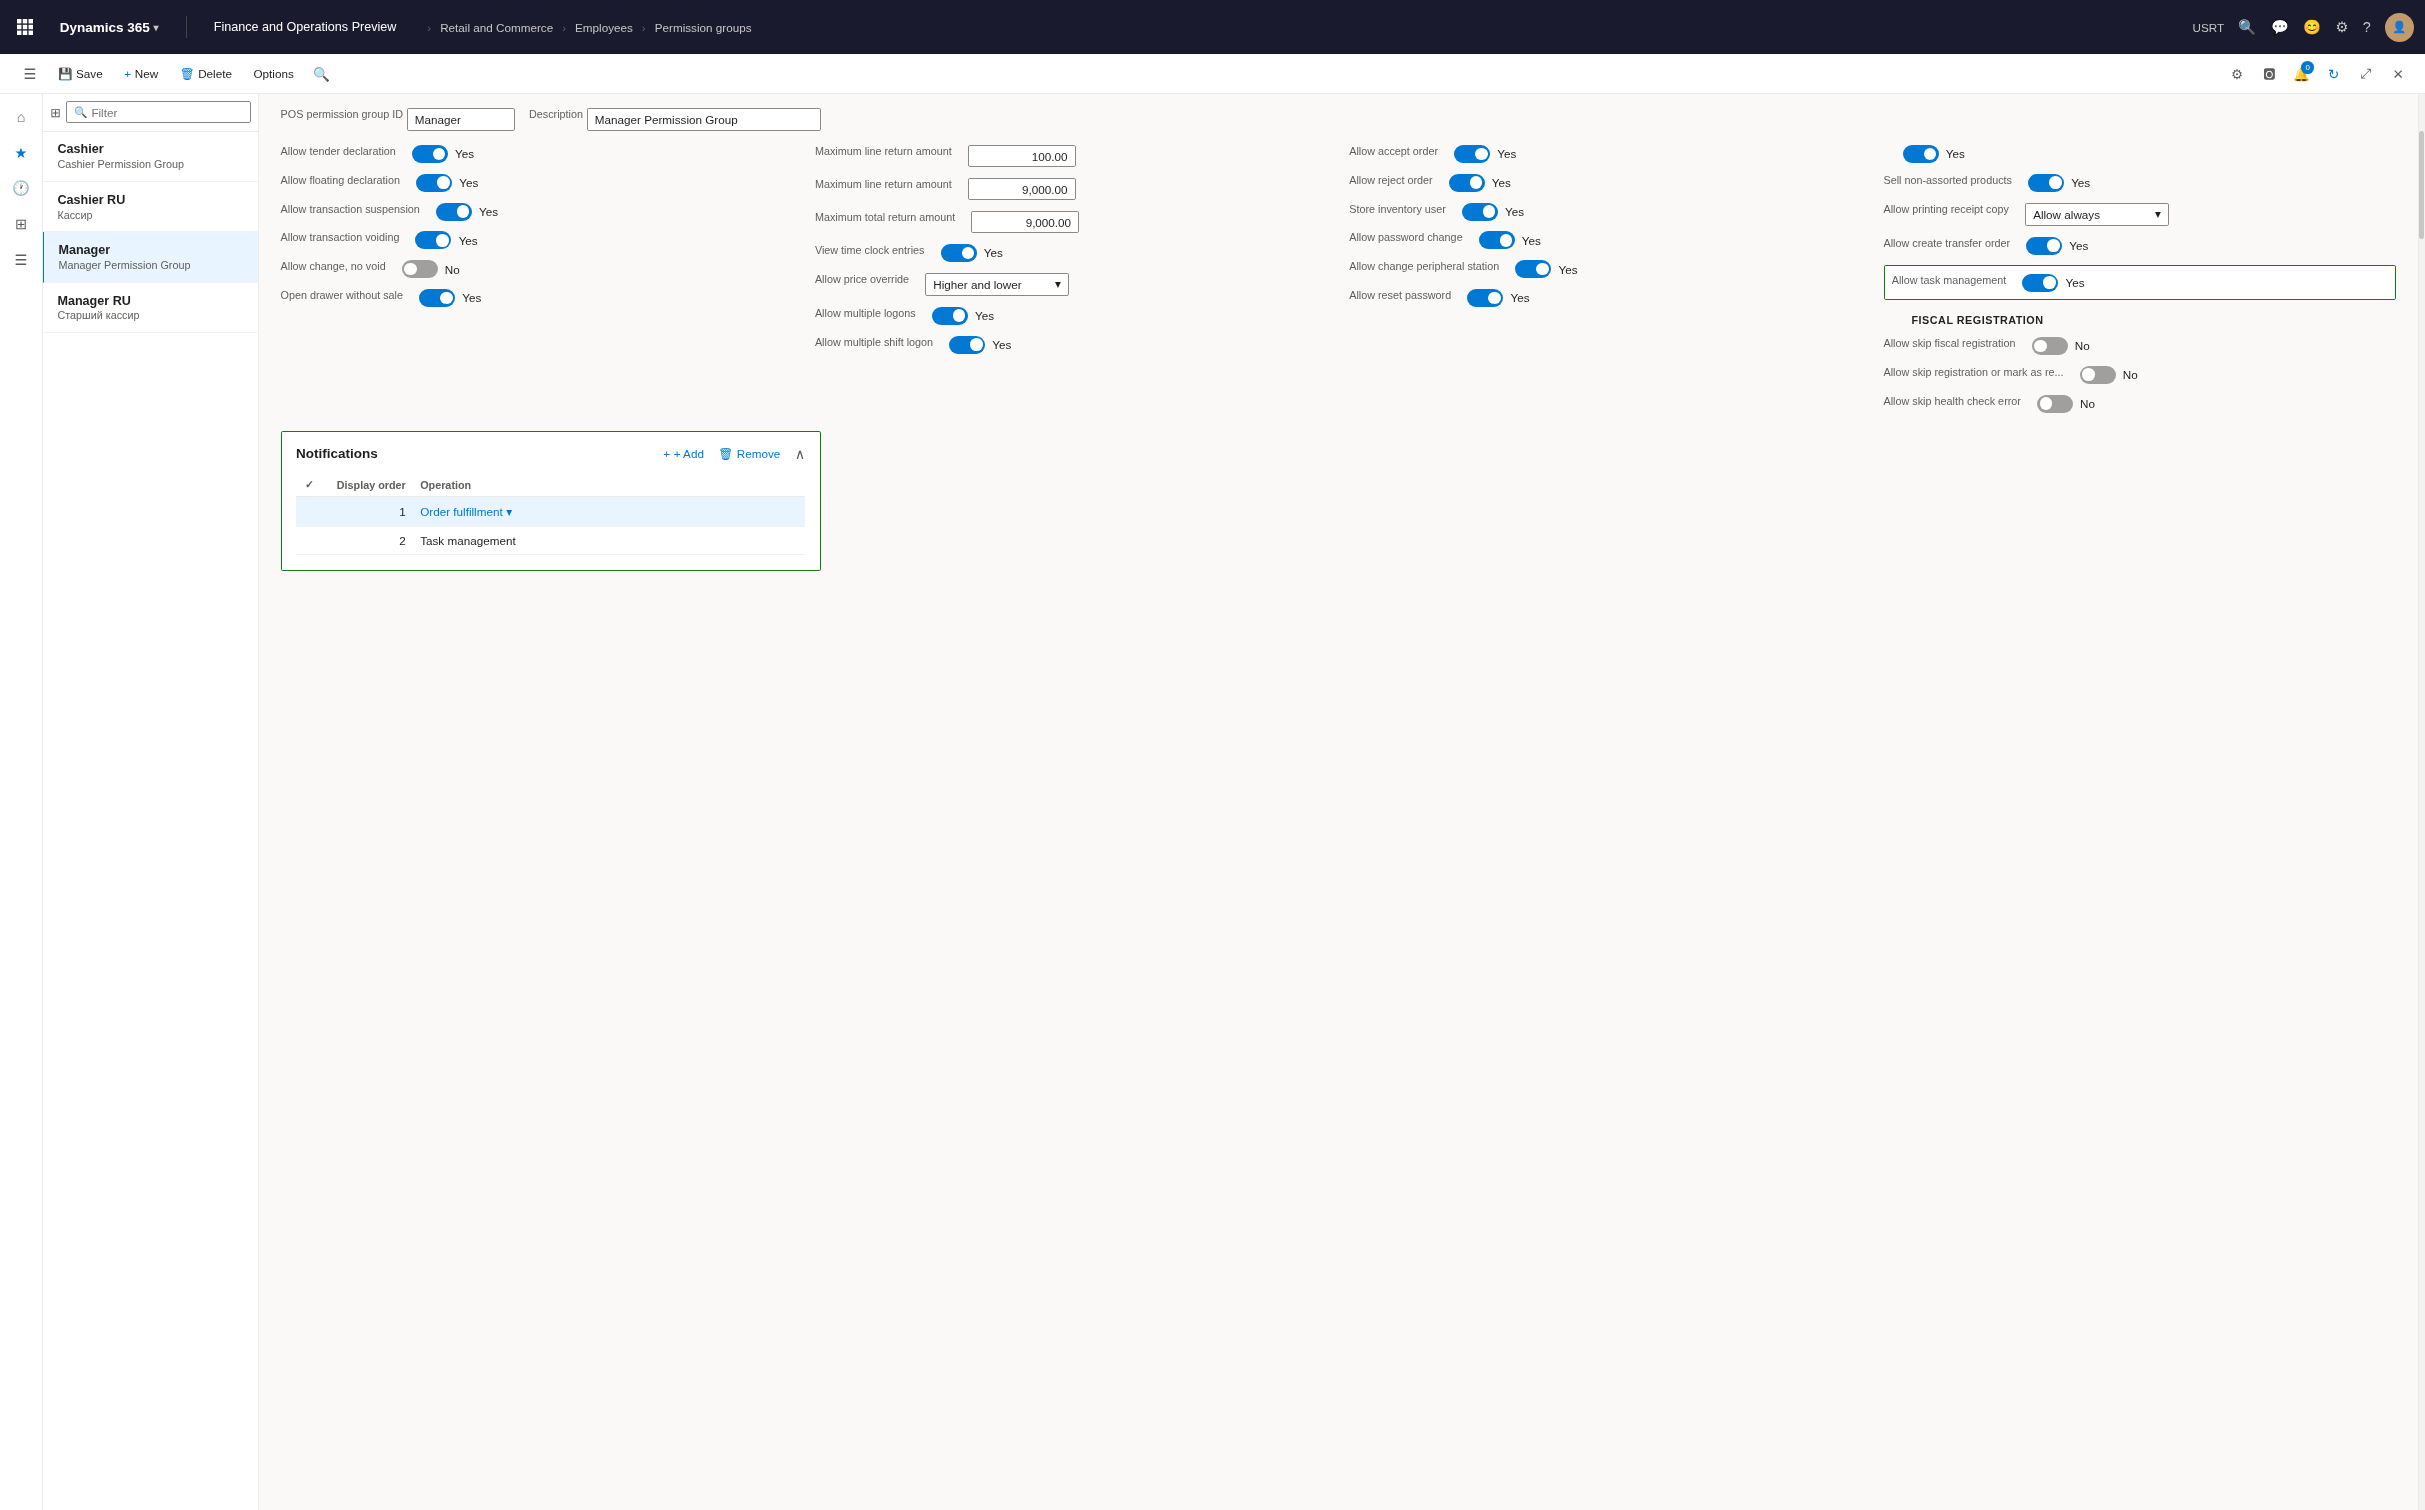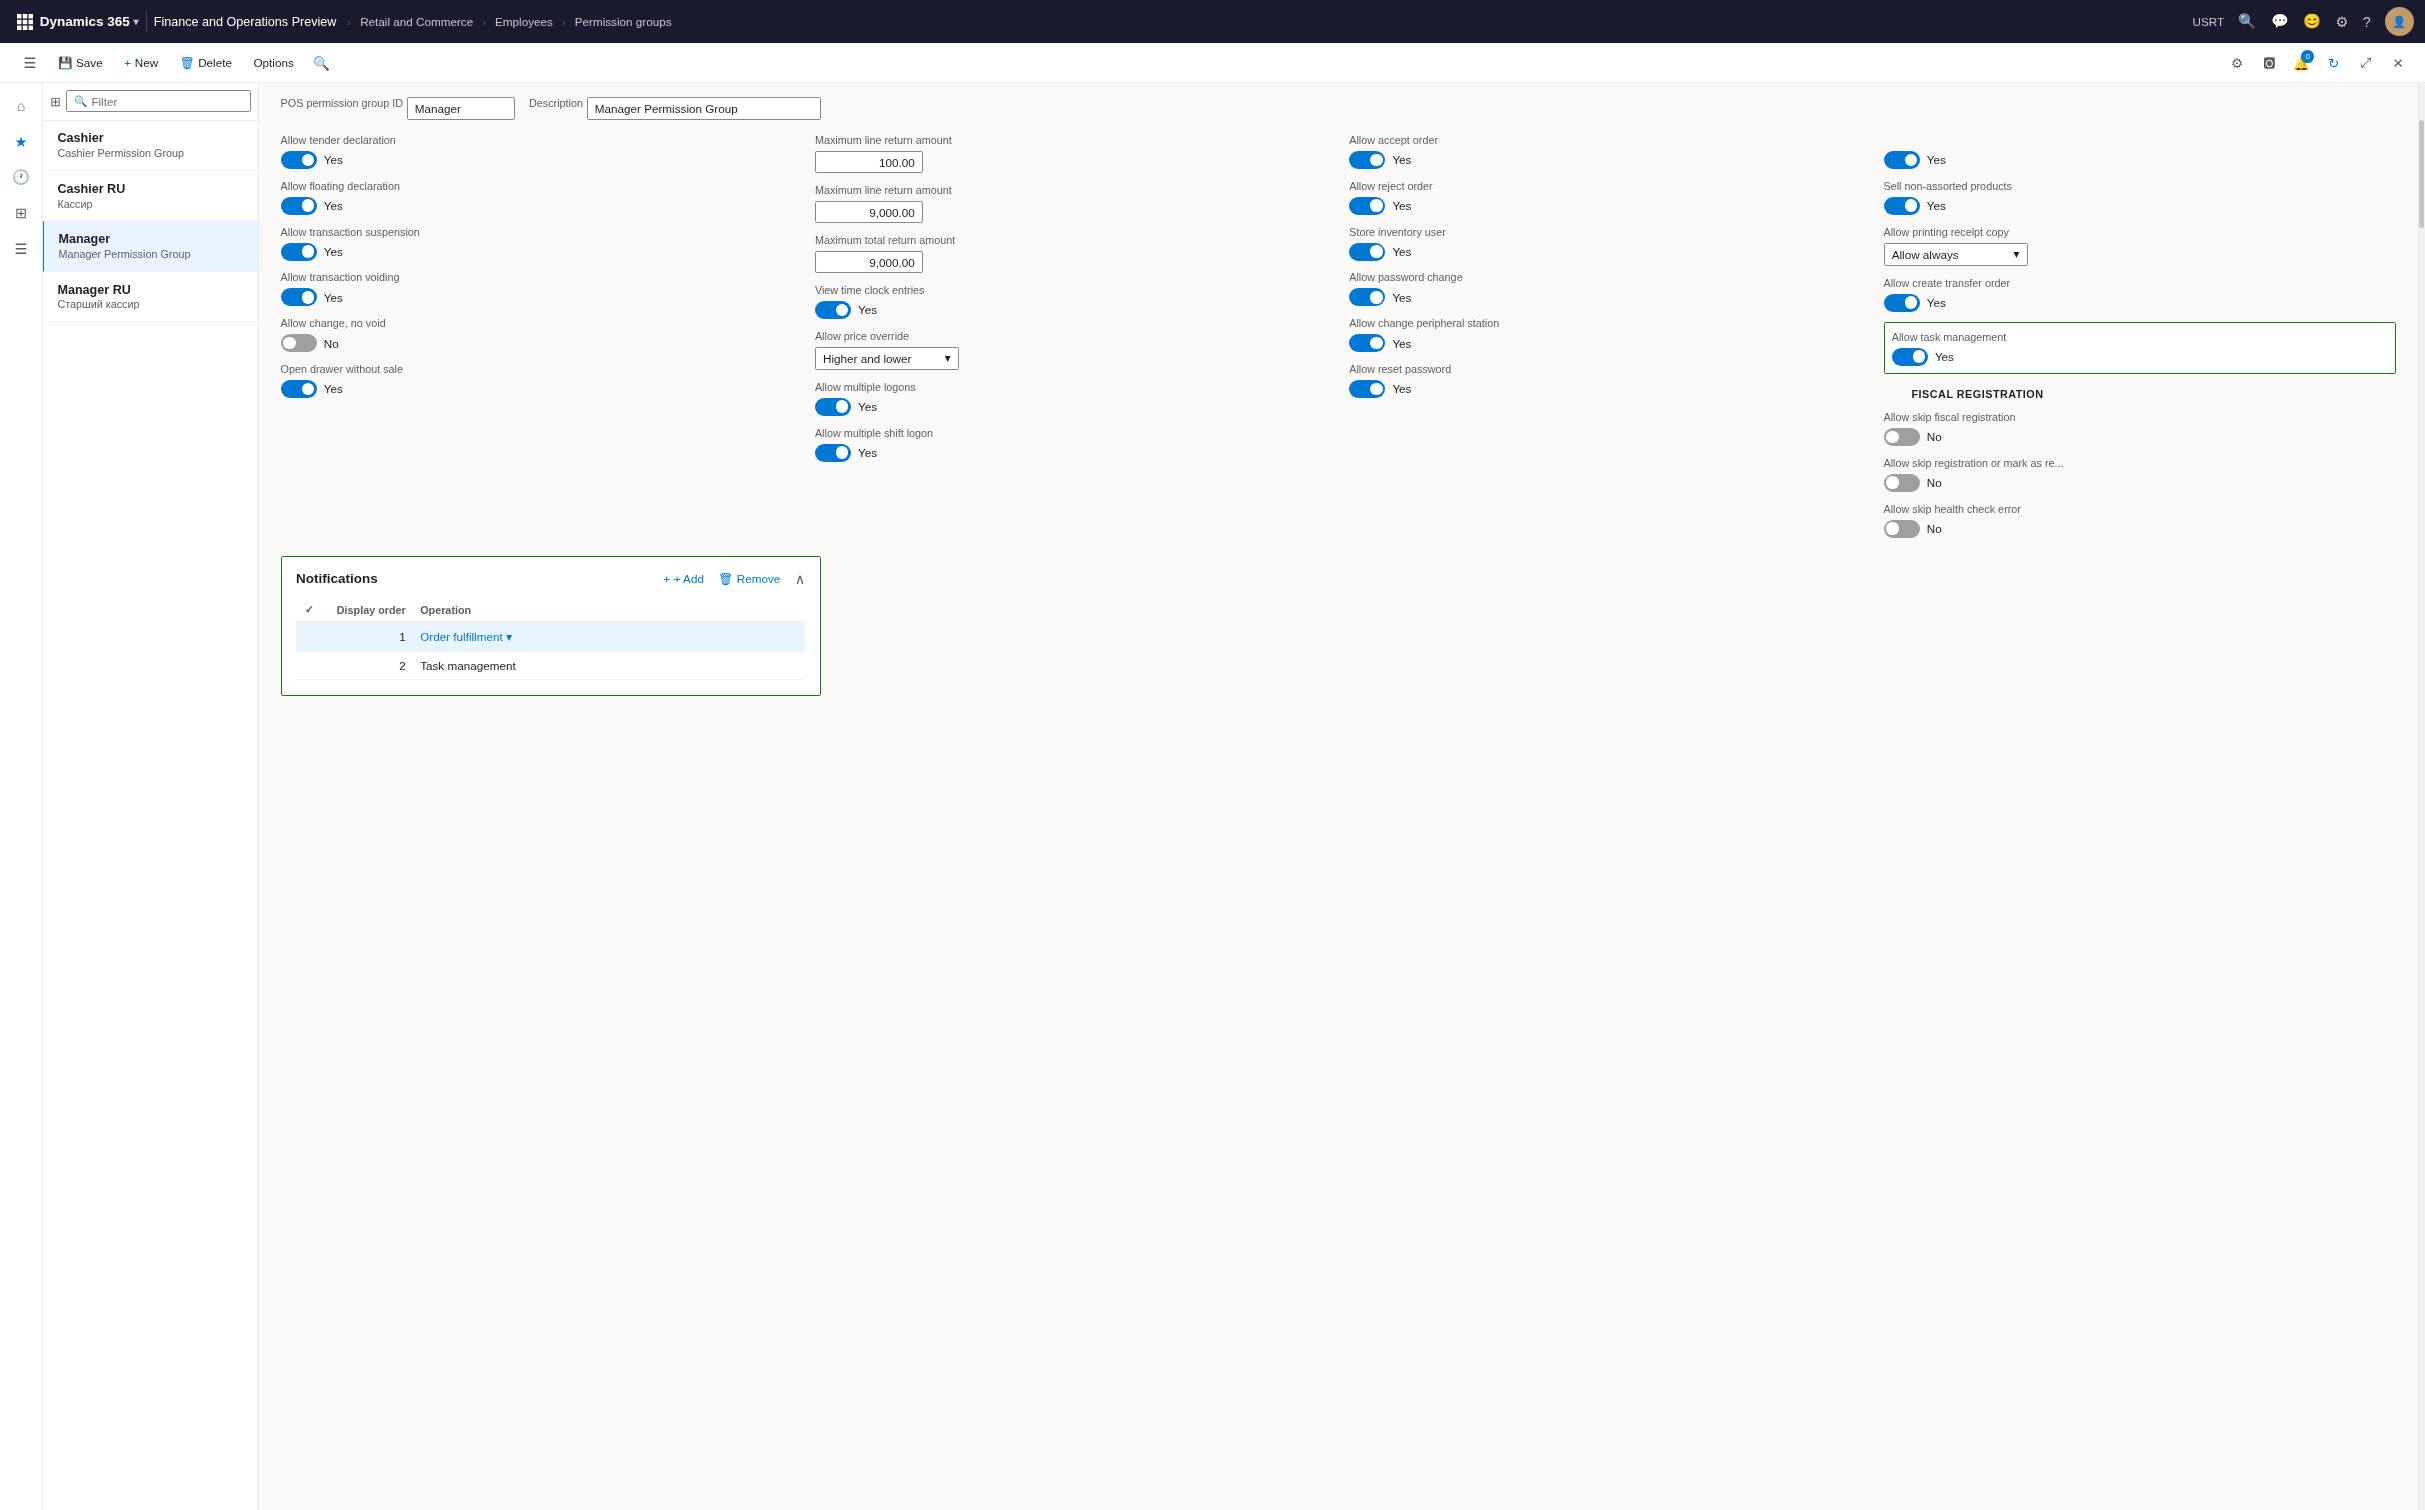--- a/index.html
+++ b/index.html
@@ -3,23 +3,23 @@
   <meta charset="utf-8">
   <style>
     * { box-sizing: border-box; margin: 0; padding: 0; }
     body { font-family: 'Segoe UI', Arial, sans-serif; font-size: 11.7px; background: #f3f2f1; color: #201f1e; }
 
     
     .top-nav {
       display: flex;
       align-items: center;
       background: #1a1a2e;
-      height: 43px;
+      height: 54px;
       padding: 0 10.8px;
-      gap: 0;
+      gap: 20px;
     }
     .top-nav .waffle-icon {
       width: 29px; height: 29px;
       display: flex; align-items: center; justify-content: center;
       color: white; font-size: 16px; cursor: pointer;
     }
     .top-nav .app-name {
       color: white; font-size: 13.5px; font-weight: 600;
       display: flex; align-items: center; gap: 3.6px;
     }
@@ -154,21 +154,21 @@
     }
     .toggle.on { background: #0078d4; }
     .toggle.off { background: #a19f9d; }
     .toggle-thumb {
       width: 12.6px; height: 12.6px; border-radius: 50%; background: white;
       position: absolute; top: 2.7px; transition: left 0.2s;
     }
     .toggle.on .toggle-thumb { left: 21px; }
     .toggle.off .toggle-thumb { left: 2.7px; }
     .toggle-label { font-size: 11.7px; color: #201f1e; }
-    .prop-item { display: flex; flex-direction: column; gap: 5px; }
+    .prop-item { display: flex; flex-direction: row; gap: 16px; }
     .prop-label { font-size: 10.8px; color: #605e5c; font-weight: 400; }
 
     
     .num-input {
       border: 0.9px solid #8a8886; border-radius: 1.8px; padding: 3.6px 7.2px;
       font-size: 11.7px; background: white; color: #201f1e; text-align: right;
       width: 108px;
     }
 
     

